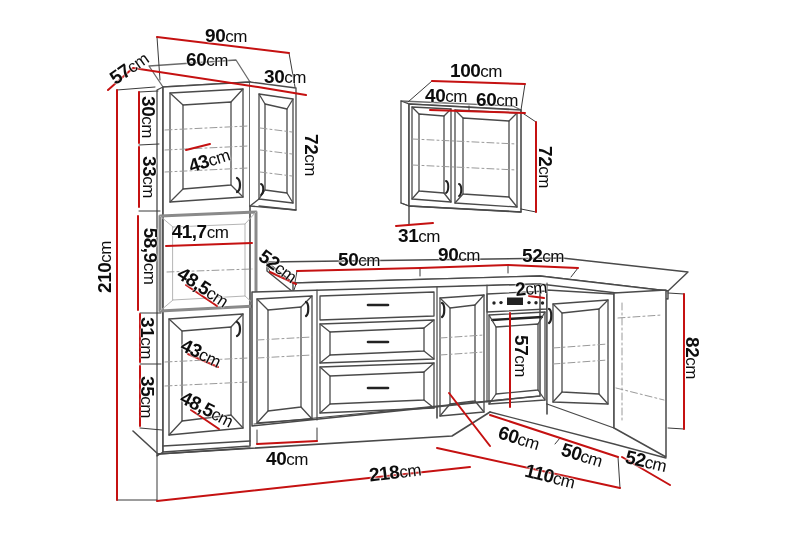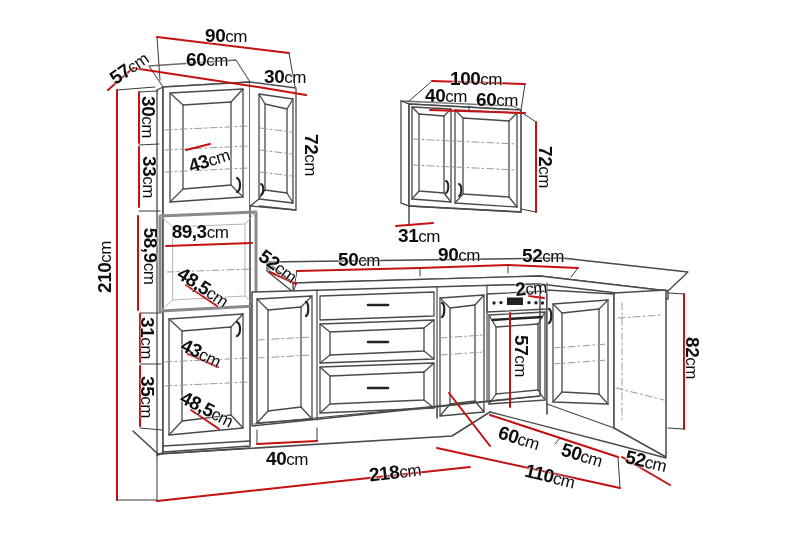--- a/index.html
+++ b/index.html
@@ -185,33 +185,33 @@
 <div class="dim" style="left:226px;top:35px;transform:translate(-50%,-50%);"><span class="num">90</span><span class="u">cm</span></div>
 <div class="dim" style="left:207px;top:59px;transform:translate(-50%,-50%);"><span class="num">60</span><span class="u">cm</span></div>
 <div class="dim" style="left:285px;top:76px;transform:translate(-50%,-50%);"><span class="num">30</span><span class="u">cm</span></div>
 <div class="dim" style="left:129px;top:68px;transform:translate(-50%,-50%) rotate(-35deg);"><span class="num">57</span><span class="u">cm</span></div>
 <div class="dim" style="left:148px;top:117px;transform:translate(-50%,-50%) rotate(90deg);"><span class="num">30</span><span class="u">cm</span></div>
 <div class="dim" style="left:149px;top:177px;transform:translate(-50%,-50%) rotate(90deg);"><span class="num">33</span><span class="u">cm</span></div>
 <div class="dim" style="left:209px;top:160px;transform:translate(-50%,-50%) rotate(-18deg);"><span class="num">43</span><span class="u">cm</span></div>
 <div class="dim" style="left:311px;top:155px;transform:translate(-50%,-50%) rotate(90deg);"><span class="num">72</span><span class="u">cm</span></div>
 <div class="dim" style="left:104px;top:267px;transform:translate(-50%,-50%) rotate(-90deg);"><span class="num">210</span><span class="u">cm</span></div>
 <div class="dim" style="left:150px;top:256px;transform:translate(-50%,-50%) rotate(90deg);"><span class="num">58,9</span><span class="u">cm</span></div>
-<div class="dim" style="left:200px;top:231px;transform:translate(-50%,-50%);"><span class="num">89,3</span><span class="u">cm</span></div>
+<div class="dim" style="left:200px;top:231px;transform:translate(-50%,-50%);"><span class="num">41,7</span><span class="u">cm</span></div>
 <div class="dim" style="left:203px;top:287px;transform:translate(-50%,-50%) rotate(33deg);"><span class="num">48,5</span><span class="u">cm</span></div>
 <div class="dim" style="left:147px;top:338px;transform:translate(-50%,-50%) rotate(90deg);"><span class="num">31</span><span class="u">cm</span></div>
 <div class="dim" style="left:147px;top:397px;transform:translate(-50%,-50%) rotate(90deg);"><span class="num">35</span><span class="u">cm</span></div>
 <div class="dim" style="left:201px;top:353px;transform:translate(-50%,-50%) rotate(26deg);"><span class="num">43</span><span class="u">cm</span></div>
 <div class="dim" style="left:207px;top:409px;transform:translate(-50%,-50%) rotate(27deg);"><span class="num">48,5</span><span class="u">cm</span></div>
 <div class="dim" style="left:278px;top:266px;transform:translate(-50%,-50%) rotate(36deg);"><span class="num">52</span><span class="u">cm</span></div>
 <div class="dim" style="left:359px;top:259px;transform:translate(-50%,-50%);"><span class="num">50</span><span class="u">cm</span></div>
 <div class="dim" style="left:459px;top:254px;transform:translate(-50%,-50%);"><span class="num">90</span><span class="u">cm</span></div>
 <div class="dim" style="left:543px;top:255px;transform:translate(-50%,-50%);"><span class="num">52</span><span class="u">cm</span></div>
 <div class="dim" style="left:531px;top:288px;transform:translate(-50%,-50%) rotate(-6deg);"><span class="num">2</span><span class="u">cm</span></div>
 <div class="dim" style="left:419px;top:235px;transform:translate(-50%,-50%);"><span class="num">31</span><span class="u">cm</span></div>
-<div class="dim" style="left:476px;top:70px;transform:translate(-50%,-50%);margin-top:8px;"><span class="num">100</span><span class="u">cm</span></div>
+<div class="dim" style="left:476px;top:70px;transform:translate(-50%,-50%);"><span class="num">100</span><span class="u">cm</span></div>
 <div class="dim" style="left:446px;top:95px;transform:translate(-50%,-50%);"><span class="num">40</span><span class="u">cm</span></div>
 <div class="dim" style="left:497px;top:99px;transform:translate(-50%,-50%);"><span class="num">60</span><span class="u">cm</span></div>
 <div class="dim" style="left:545px;top:167px;transform:translate(-50%,-50%) rotate(90deg);"><span class="num">72</span><span class="u">cm</span></div>
 <div class="dim" style="left:521px;top:356px;transform:translate(-50%,-50%) rotate(90deg);"><span class="num">57</span><span class="u">cm</span></div>
 <div class="dim" style="left:692px;top:358px;transform:translate(-50%,-50%) rotate(90deg);"><span class="num">82</span><span class="u">cm</span></div>
 <div class="dim" style="left:519px;top:438px;transform:translate(-50%,-50%) rotate(17deg);"><span class="num">60</span><span class="u">cm</span></div>
 <div class="dim" style="left:582px;top:455px;transform:translate(-50%,-50%) rotate(17deg);"><span class="num">50</span><span class="u">cm</span></div>
 <div class="dim" style="left:646px;top:461px;transform:translate(-50%,-50%) rotate(13deg);"><span class="num">52</span><span class="u">cm</span></div>
 <div class="dim" style="left:550px;top:476px;transform:translate(-50%,-50%) rotate(14deg);"><span class="num">110</span><span class="u">cm</span></div>
 <div class="dim" style="left:287px;top:458px;transform:translate(-50%,-50%);"><span class="num">40</span><span class="u">cm</span></div>

